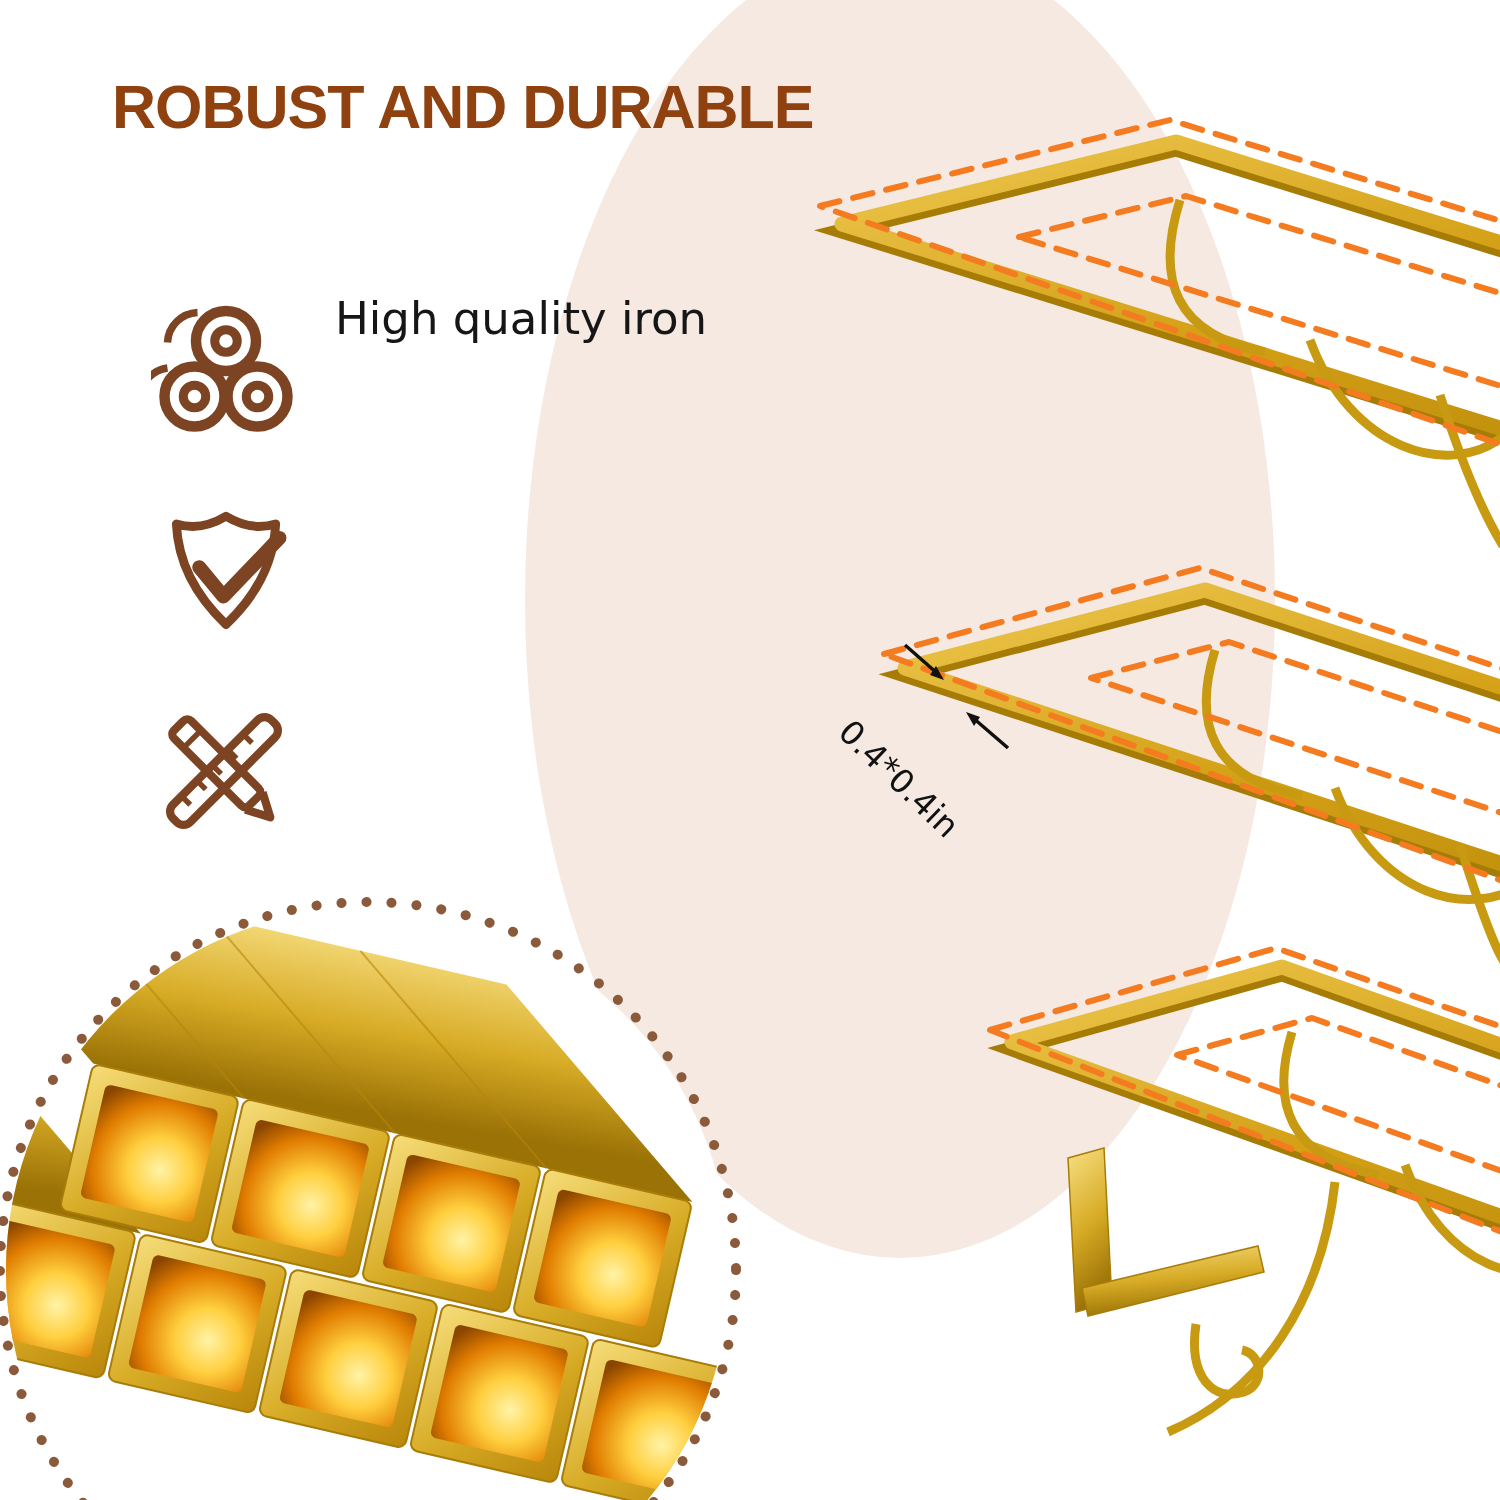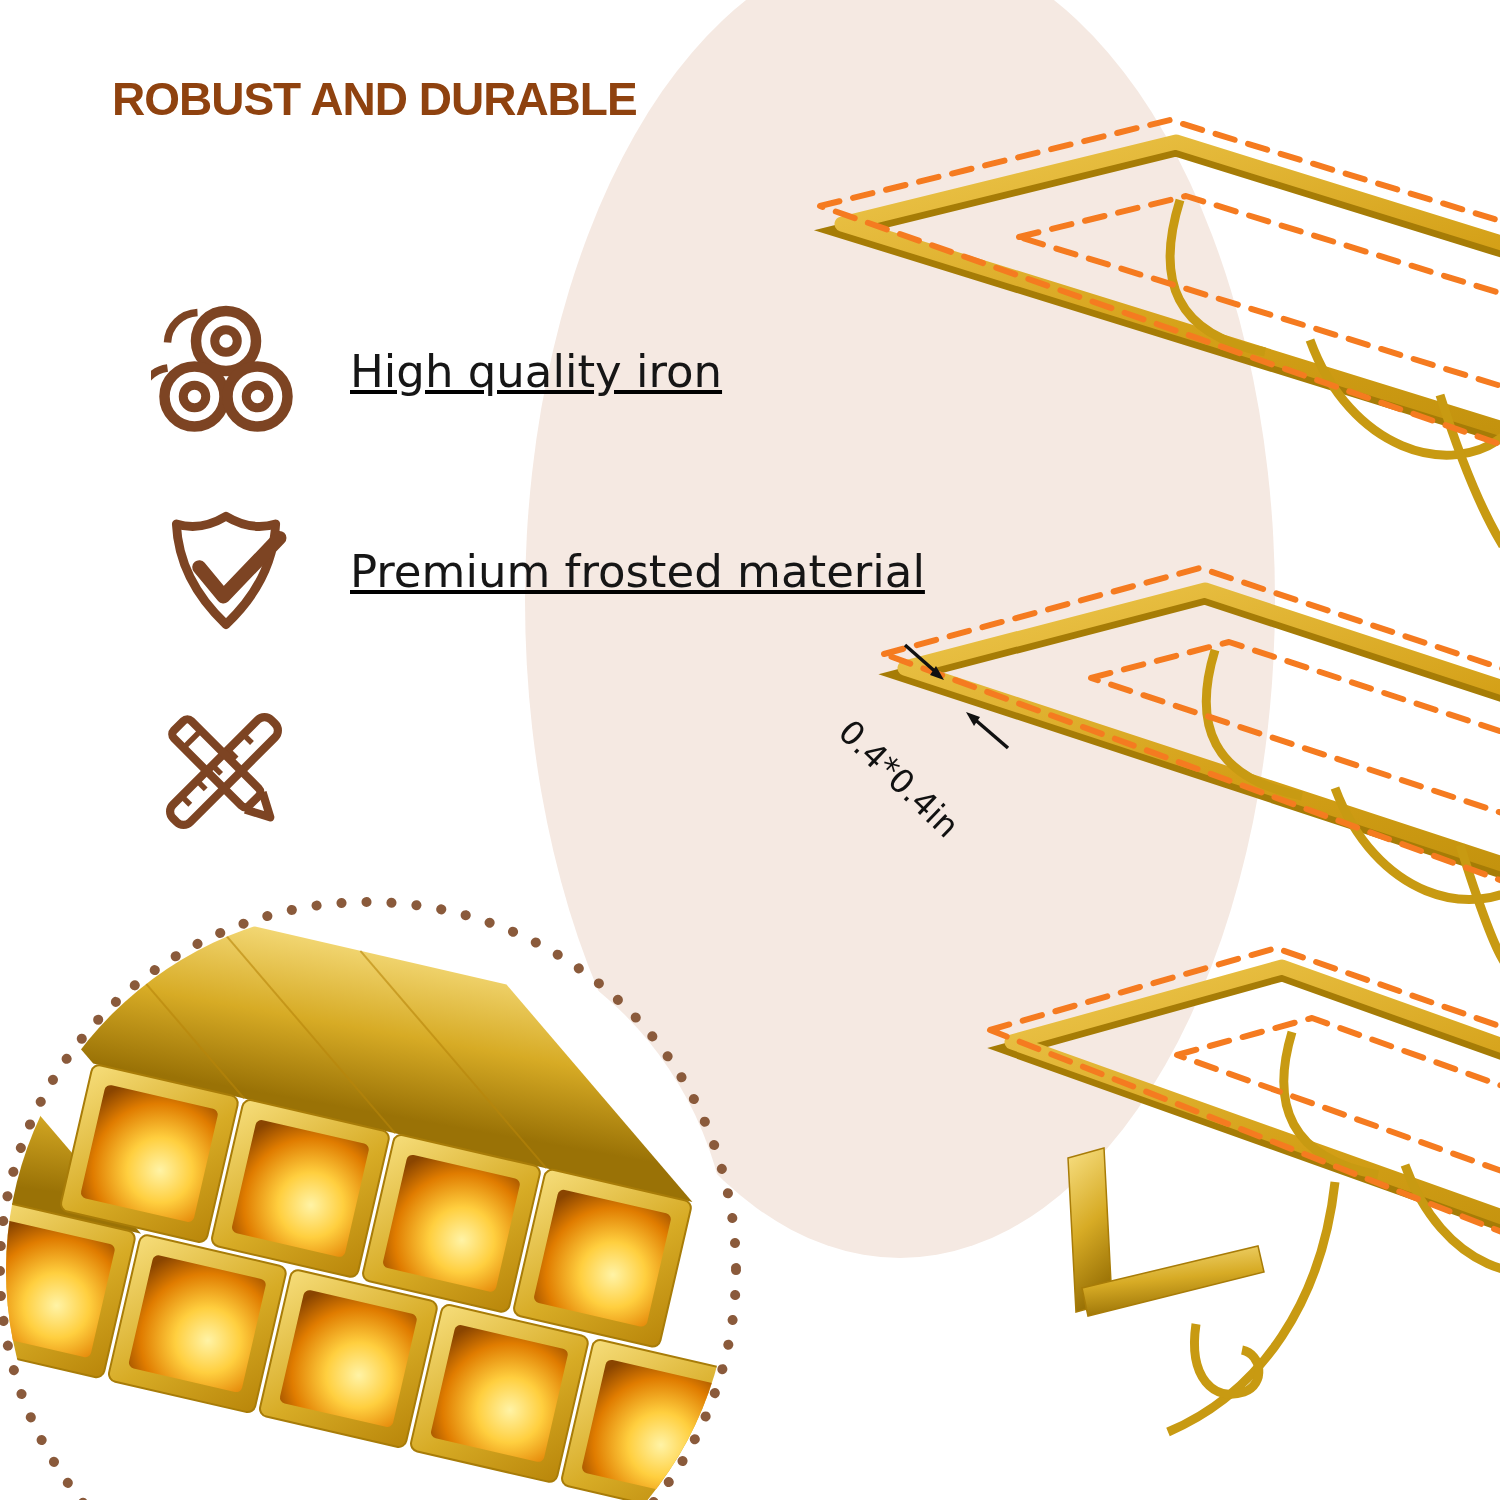--- a/index.html
+++ b/index.html
@@ -7,26 +7,26 @@
     width:1500px;height:1500px;position:relative;overflow:hidden;
     background:#ffffff;font-family:"DejaVu Sans",sans-serif;
   }
   svg{display:block;}
   .layer{position:absolute;left:0;top:0;pointer-events:none;}
 
   
   .headline{
     position:absolute;left:112px;top:72px;margin:0;
     font-family:"Liberation Sans",sans-serif;font-weight:800;
-    font-size:46px;line-height:1.18;letter-spacing:-1px;color:#8f420f;
+    font-size:61px;line-height:1.18;letter-spacing:-1px;color:#8f420f;
   }
   .headline span{display:block;}
 
   
-  .feature-row{position:absolute;display:flex;align-items:center;gap:48px;text-decoration:underline;}
+  .feature-row{position:absolute;display:flex;gap:33px;}
   .feature-row .icon-box{width:152px;height:158px;display:flex;align-items:center;justify-content:center;flex:0 0 152px;}
   .feature-label{font-size:45px;color:#161616;white-space:nowrap;}
   .row-1{left:150px;top:292px;}
   .row-2{left:150px;top:492px;}
   .row-3{left:148px;top:692px;}
 
   
   .dim-label{
     position:absolute;left:858px;top:712px;font-size:33px;color:#111;
     transform:rotate(44deg);transform-origin:0 0;white-space:nowrap;font-weight:500;
@@ -165,21 +165,20 @@
   <span class="feature-label">High quality iron</span>
 </div>
 
 <div class="feature-row row-2">
   <div class="icon-box">
     <svg width="140" height="150" viewBox="0 0 110 110" fill="none" stroke="#7d4423">
       <path d="M 16 18 Q 35 24 55 12 Q 75 24 94 18 Q 92 62 55 97 Q 18 62 16 18 Z" stroke-width="7" stroke-linejoin="round"></path>
       <path d="M 34 52 L 53 75 L 97 29" stroke-width="11" stroke-linecap="round" stroke-linejoin="round"></path>
     </svg>
   </div>
-  <span class="feature-label">Premium frosted material</span>
 </div>
 
 <div class="feature-row row-3">
   <div class="icon-box">
     <svg width="150" height="150" viewBox="0 0 110 110" fill="none" stroke="#7d4423">
 
       <g transform="rotate(45 55 55)">
         <rect x="46" y="4" width="18" height="102" rx="7" stroke-width="6"></rect>
         <line x1="46" y1="26" x2="55" y2="26" stroke-width="4"></line>
         <line x1="46" y1="42" x2="55" y2="42" stroke-width="4"></line>

